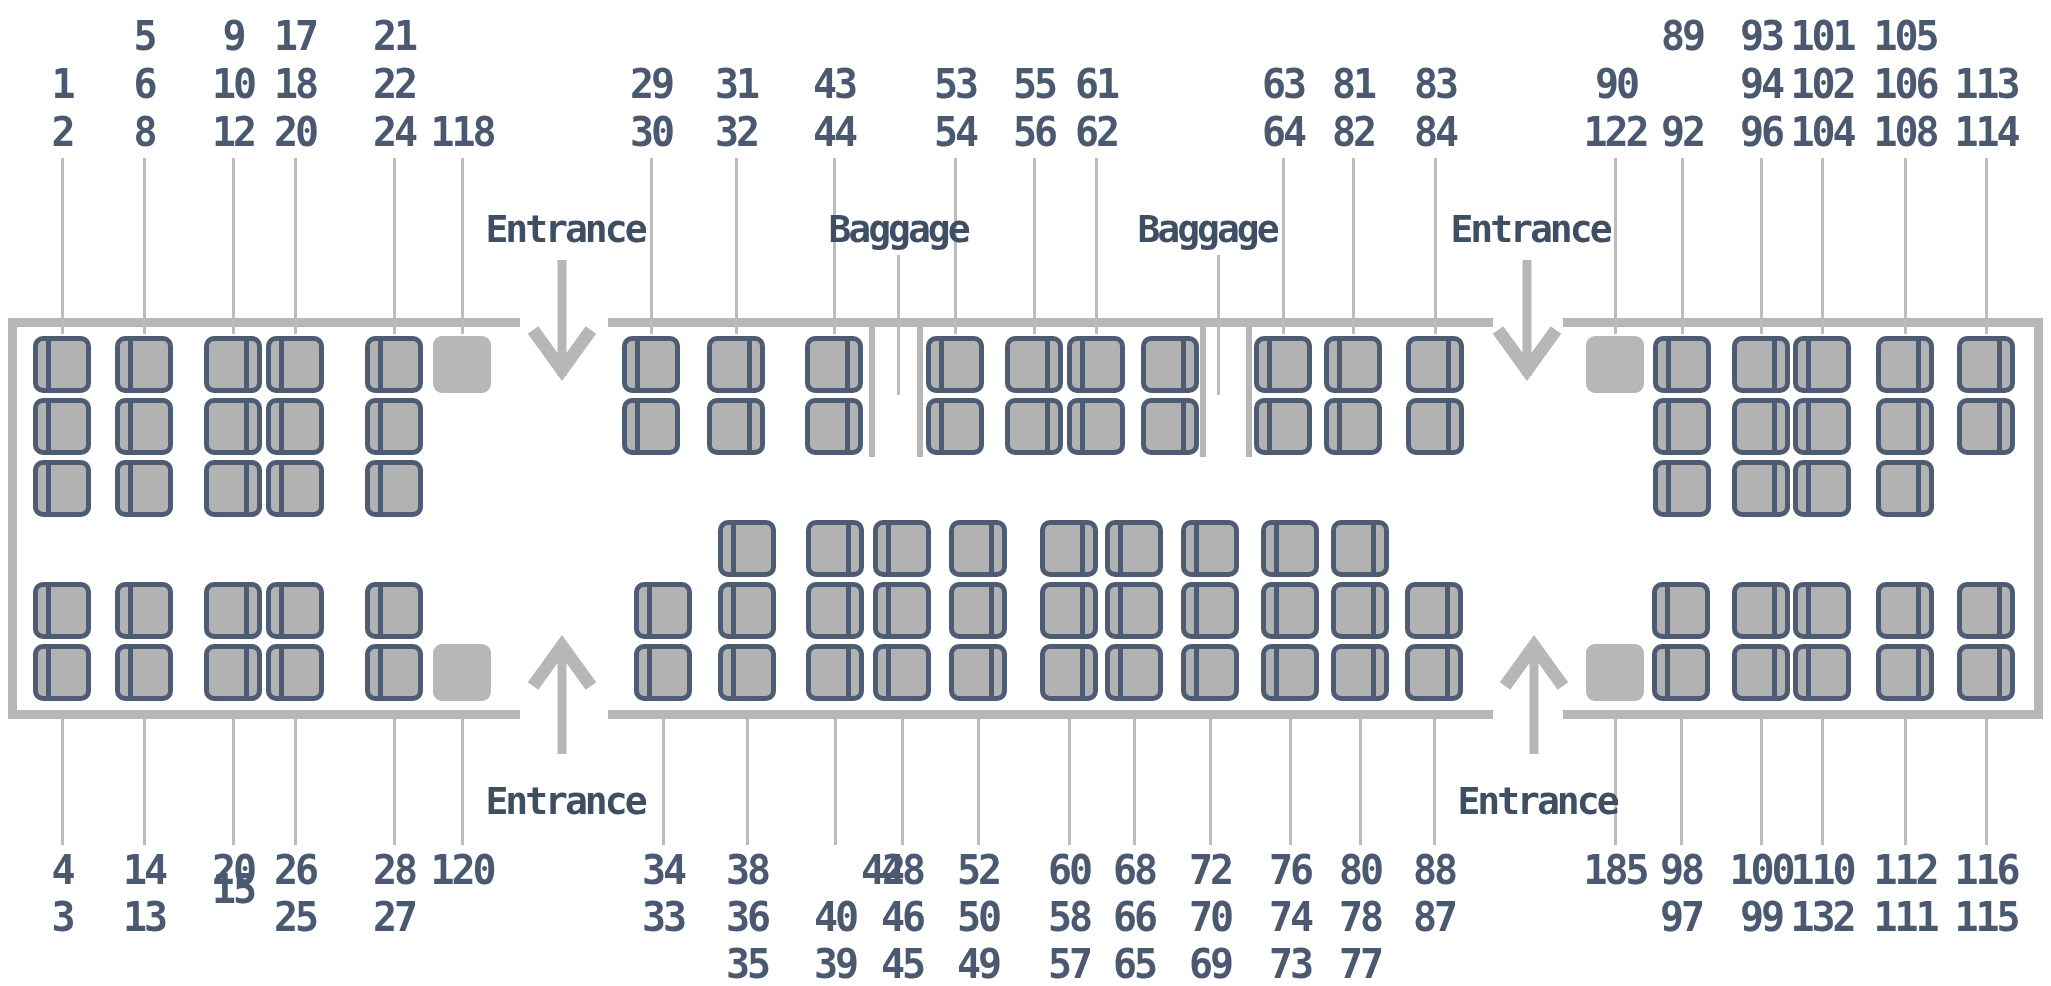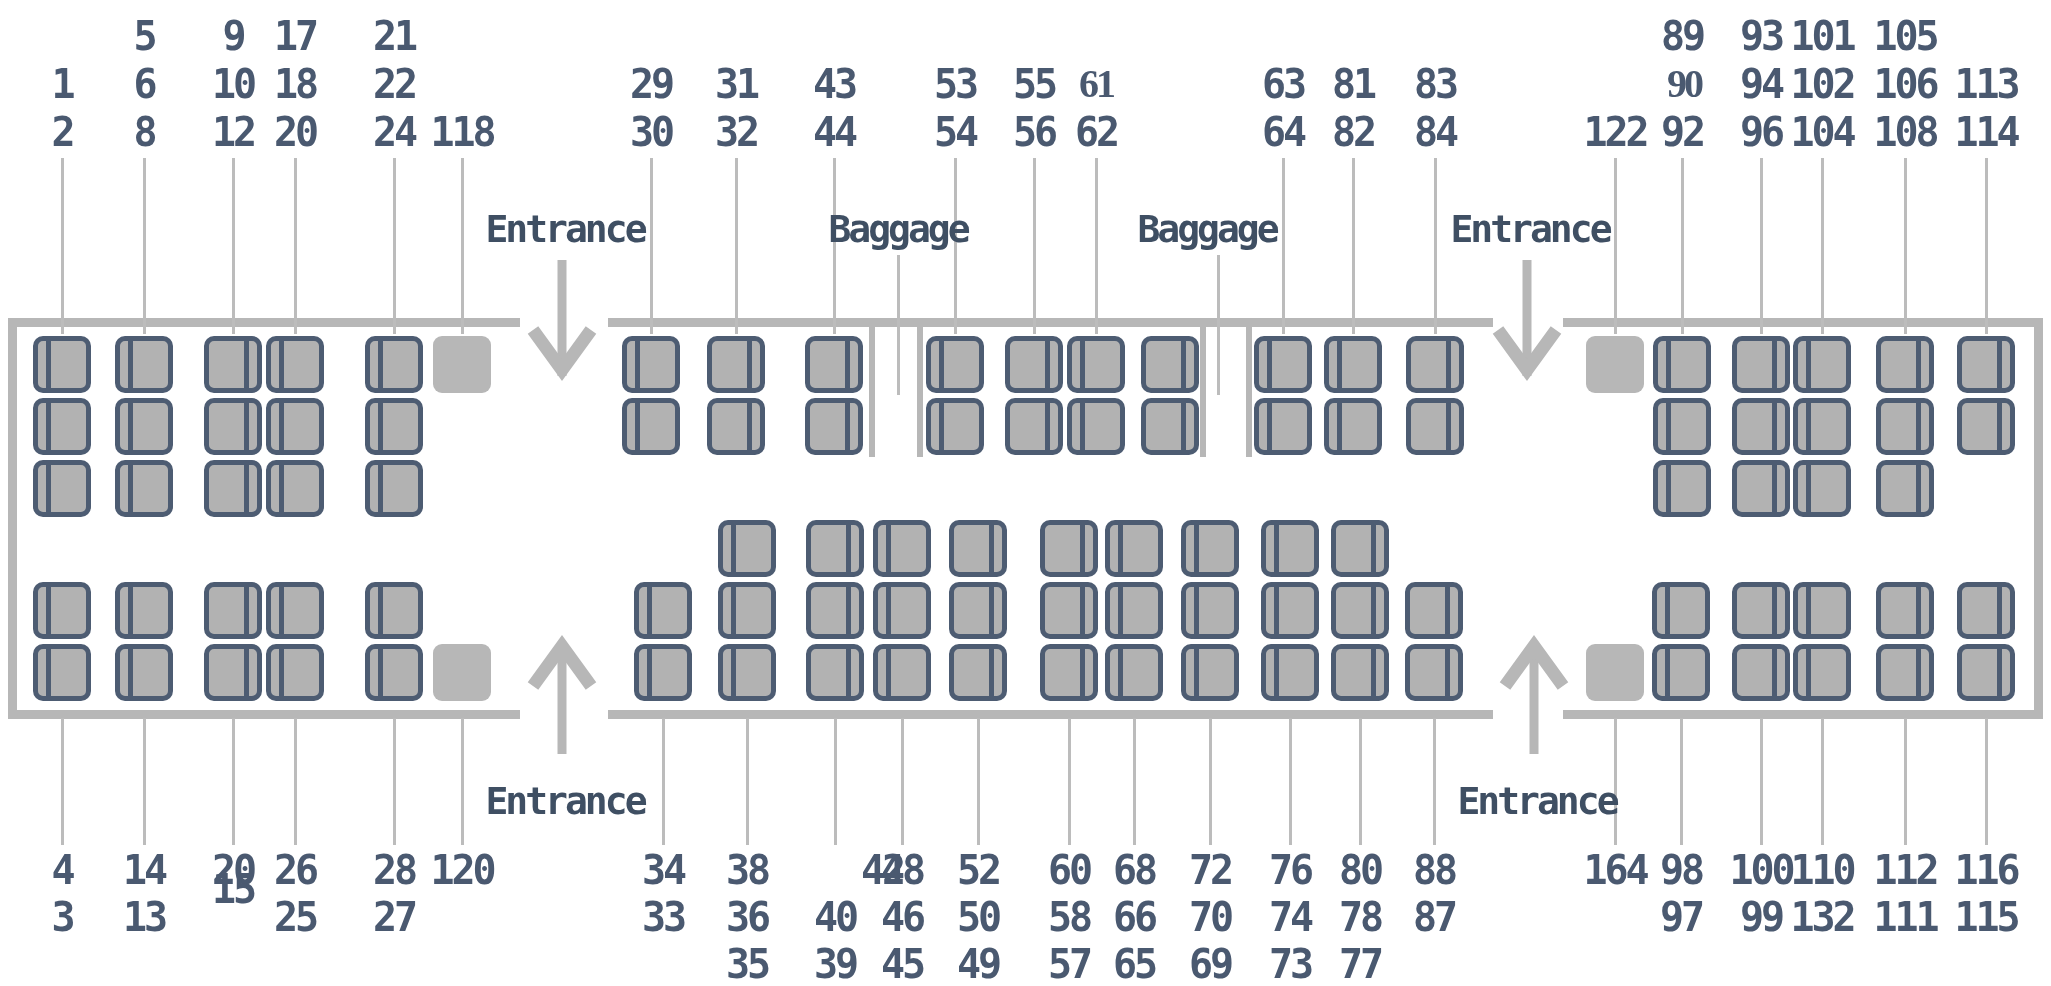--- a/index.html
+++ b/index.html
@@ -395,25 +395,25 @@
     <div class="num" style="left: 62px; top: 64px;">1</div>
     <div class="num" style="left: 144px; top: 64px;">6</div>
     <div class="num" style="left: 233px; top: 64px;">10</div>
     <div class="num" style="left: 295px; top: 64px;">18</div>
     <div class="num" style="left: 394px; top: 64px;">22</div>
     <div class="num" style="left: 651px; top: 64px;">29</div>
     <div class="num" style="left: 736px; top: 64px;">31</div>
     <div class="num" style="left: 834px; top: 64px;">43</div>
     <div class="num" style="left: 955px; top: 64px;">53</div>
     <div class="num" style="left: 1034px; top: 64px;">55</div>
-    <div class="num" style="left: 1096px; top: 64px; font-family: Liberation Serif, serif;">61</div>
+    <div class="num" style="left: 1096px; top: 64px;">61</div>
     <div class="num" style="left: 1283px; top: 64px;">63</div>
     <div class="num" style="left: 1353px; top: 64px;">81</div>
     <div class="num" style="left: 1435px; top: 64px;">83</div>
-    <div class="num" style="left: 1684px; top: 64px; font-family: Liberation Serif, serif;">90</div>
+    <div class="num" style="left: 1616px; top: 64px;">90</div>
     <div class="num" style="left: 1761px; top: 64px;">94</div>
     <div class="num" style="left: 1822px; top: 64px;">102</div>
     <div class="num" style="left: 1905px; top: 64px;">106</div>
     <div class="num" style="left: 1986px; top: 64px;">113</div>
     <div class="num" style="left: 62px; top: 112px;">2</div>
     <div class="num" style="left: 144px; top: 112px;">8</div>
     <div class="num" style="left: 233px; top: 112px;">12</div>
     <div class="num" style="left: 295px; top: 112px;">20</div>
     <div class="num" style="left: 394px; top: 112px;">24</div>
     <div class="num" style="left: 462px; top: 112px;">118</div>
@@ -442,21 +442,21 @@
     <div class="num" style="left: 747px; top: 850px;">38</div>
     <div class="num" style="left: 882px; top: 850px;">42</div>
     <div class="num" style="left: 902px; top: 850px;">48</div>
     <div class="num" style="left: 978px; top: 850px;">52</div>
     <div class="num" style="left: 1069px; top: 850px;">60</div>
     <div class="num" style="left: 1134px; top: 850px;">68</div>
     <div class="num" style="left: 1210px; top: 850px;">72</div>
     <div class="num" style="left: 1290px; top: 850px;">76</div>
     <div class="num" style="left: 1360px; top: 850px;">80</div>
     <div class="num" style="left: 1434px; top: 850px;">88</div>
-    <div class="num" style="left: 1615px; top: 850px;">164</div>
+    <div class="num" style="left: 1615px; top: 850px;">185</div>
     <div class="num" style="left: 1681px; top: 850px;">98</div>
     <div class="num" style="left: 1761px; top: 850px;">100</div>
     <div class="num" style="left: 1822px; top: 850px;">110</div>
     <div class="num" style="left: 1905px; top: 850px;">112</div>
     <div class="num" style="left: 1986px; top: 850px;">116</div>
     <div class="num" style="left: 62px; top: 897px;">3</div>
     <div class="num" style="left: 144px; top: 897px;">13</div>
     <div class="num" style="left: 233px; top: 869px; text-align: center;">15</div>
     <div class="num" style="left: 295px; top: 897px;">25</div>
     <div class="num" style="left: 394px; top: 897px;">27</div>

